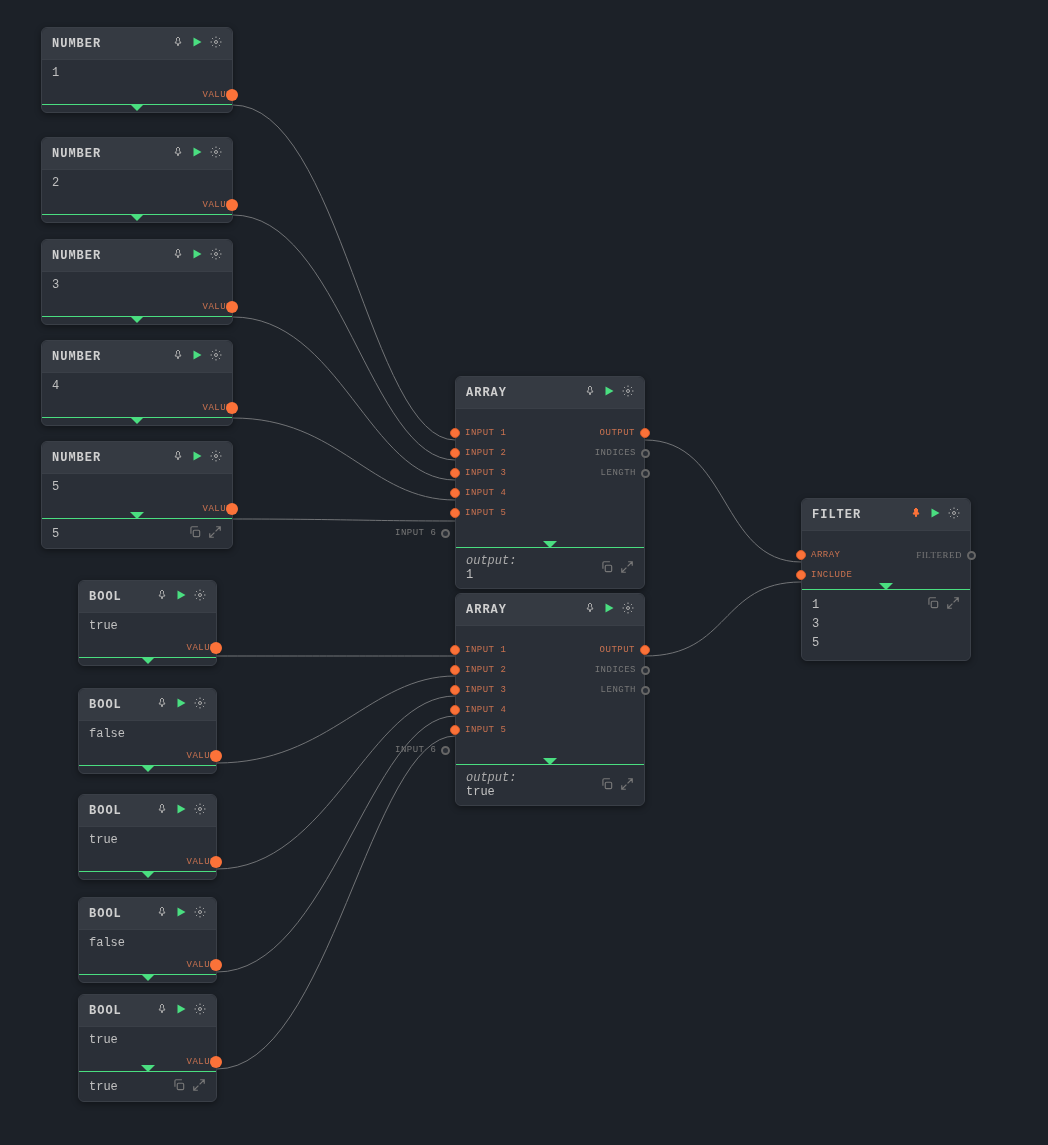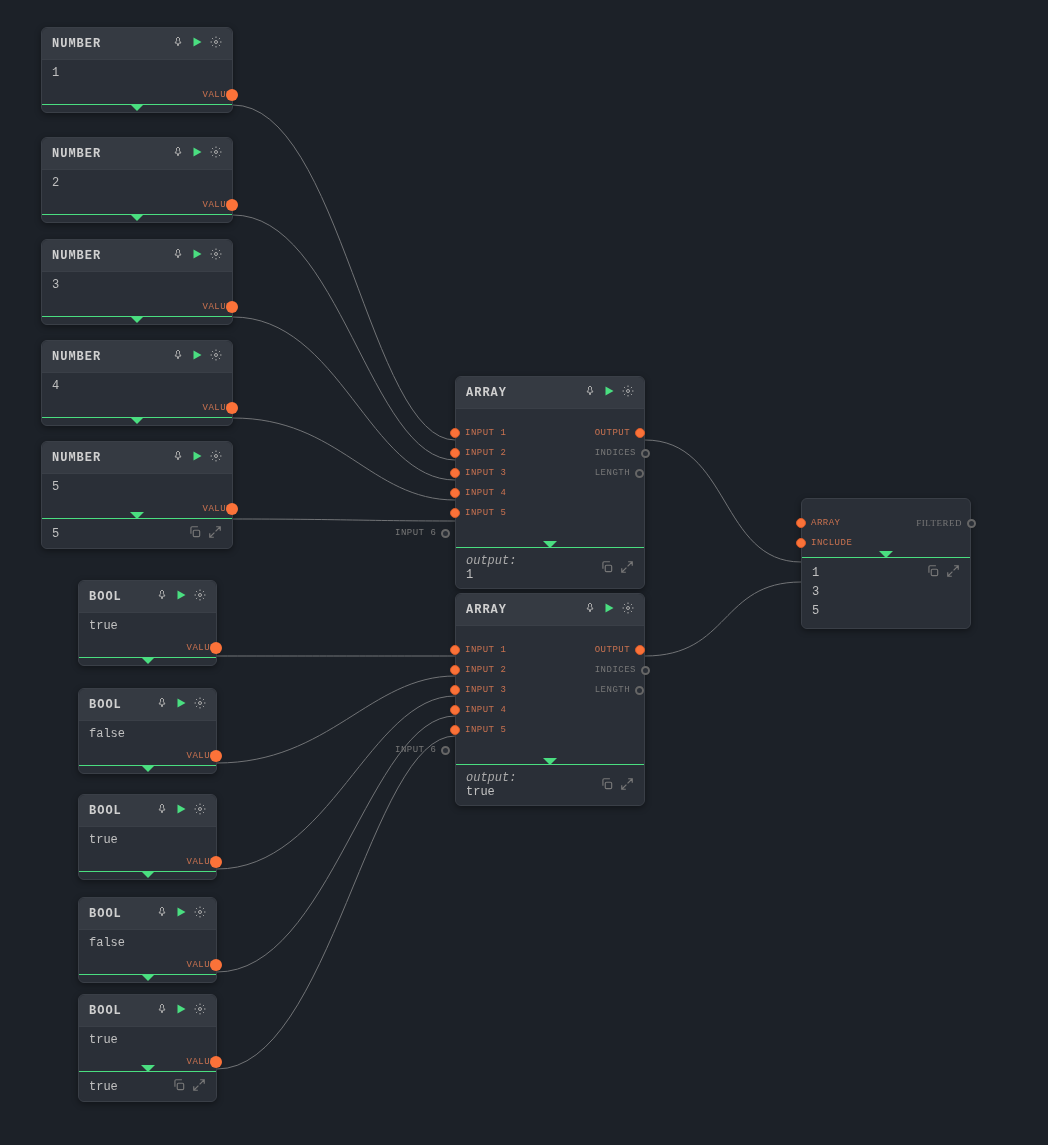--- a/index.html
+++ b/index.html
@@ -80,20 +80,21 @@
     text-transform: uppercase;
   }
   .port-row {
     display: flex;
     align-items: center;
     gap: 5px;
     height: 20px;
     position: relative;
   }
   .port-row.right {
+    justify-content: flex-end;
   }
   .port-row.left {
     justify-content: flex-start;
   }
   .ports-area {
     padding: 10px 10px 10px 10px;
     display: flex;
     justify-content: space-between;
   }
   .ports-col {
@@ -587,20 +588,35 @@
           <rect x="9" y="9" width="11" height="11" rx="2"></rect>
           <path d="M5 15V5a2 2 0 012-2h10"></path>
         </svg></span>
     <span style="color:#777;"><svg width="14" height="14" viewBox="0 0 24 24" fill="none" stroke="currentColor" stroke-width="2">
           <path d="M14 3h7v7M10 21H3v-7M21 3l-8 8M3 21l8-8"></path>
         </svg></span>
   </div>
 </div>
 
 <div class="node" style="left:801px; top:498px; width:170px;">
+  <div class="node-header">
+    <span class="node-title">FILTER</span>
+    <span class="node-actions">
+      <span style="color:#fb7239;"><svg width="12" height="12" viewBox="0 0 24 24" fill="currentColor" stroke="currentColor" stroke-width="2">
+            <path d="M12 2l4 4-2 2 4 6-4 0-2 6-2-6-4 0 4-6-2-2z"></path>
+          </svg></span>
+      <span style="color:#4ade80;"><svg width="12" height="12" viewBox="0 0 24 24" fill="currentColor">
+            <path d="M5 3l16 9L5 21z"></path>
+          </svg></span>
+      <span style="color:#aaa;"><svg width="12" height="12" viewBox="0 0 24 24" fill="none" stroke="currentColor" stroke-width="2">
+            <circle cx="12" cy="12" r="3"></circle>
+            <path d="M12 1v3M12 20v3M4.2 4.2l2.1 2.1M17.7 17.7l2.1 2.1M1 12h3M20 12h3M4.2 19.8l2.1-2.1M17.7 6.3l2.1-2.1"></path>
+          </svg></span>
+    </span>
+  </div>
   <div style="height:14px"></div>
   <div class="ports-area" style="padding:0 0 4px 0;">
     <div class="ports-col" style="margin-left:-6px;">
       <div class="port-row left">
           <span class="port-dot orange"></span>
           <span class="port-label" style="color:#c97250;">ARRAY</span>
         </div>
       <div class="port-row left">
           <span class="port-dot orange"></span>
           <span class="port-label" style="color:#c97250;">INCLUDE</span>

